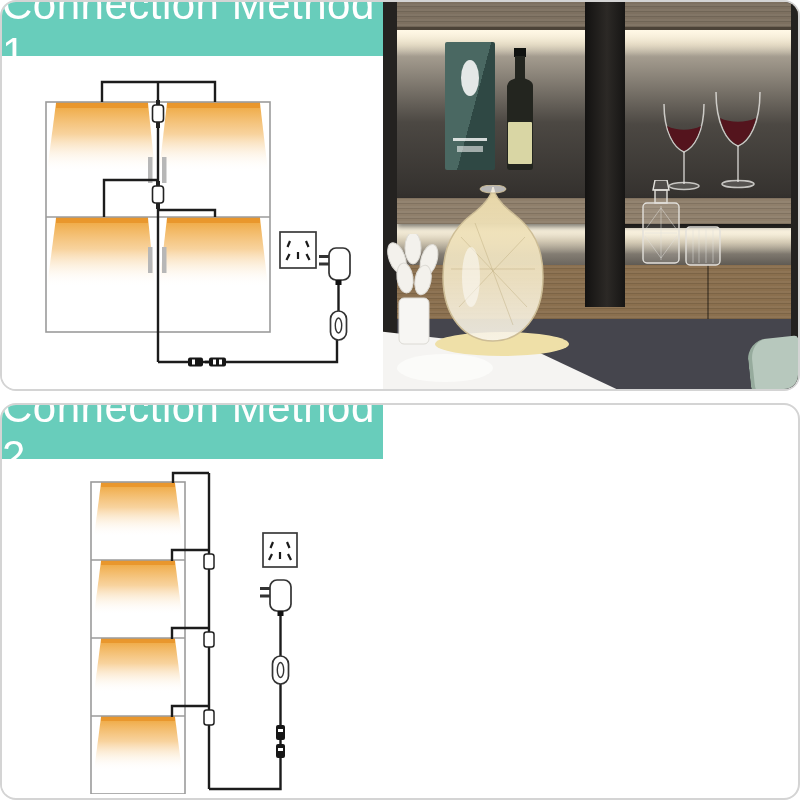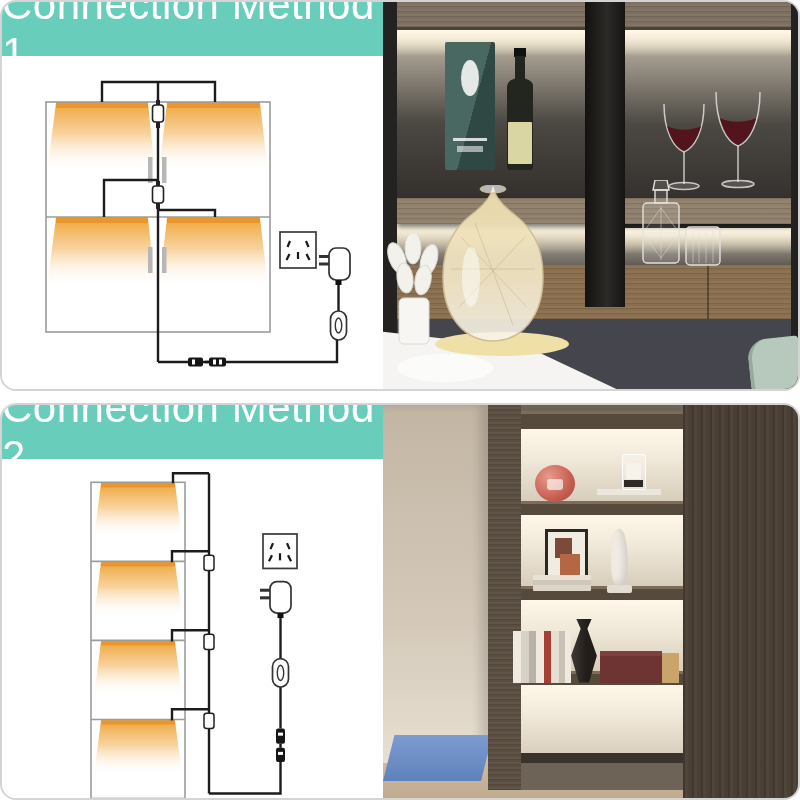--- a/index.html
+++ b/index.html
@@ -1,19 +1,19 @@
 <!DOCTYPE html>
 <html style="--page-bg: #ffffff; --banner-bg: #68cdbb; --banner-text: #ffffff; --card-border: #d4d4d4; --wire-color: #1c1c1c; --outline-color: #9b9b9b; --glow-orange: #eda02f;"><head>
 <meta charset="utf-8">
 <style>
   html,body{margin:0;padding:0;background:#fff;}
   *{box-sizing:border-box;}
   .page{width:800px;height:800px;background:var(--page-bg,#fff);display:flex;flex-direction:column;gap:12px;font-family:"Liberation Sans",sans-serif;}
   .card{height:392px;border:2px solid var(--card-border,#d4d4d4);border-radius:16px;overflow:hidden;display:flex;background:#fff;}
-  .card:last-child{height:399px;}
+  .card:last-child{height:399px;flex-direction:column;}
   .card-left{width:381px;display:flex;flex-direction:column;flex:none;}
   .banner{height:54px;background:var(--banner-bg,#68cdbb);display:flex;align-items:center;justify-content:center;}
   .banner h2{margin:0;color:var(--banner-text,#fff);font-size:42px;font-weight:normal;letter-spacing:.5px;}
   .diagram{flex:1;background:#fff;position:relative;}
   .diagram svg{width:100%;height:100%;display:block;}
   .photo{flex:1;position:relative;overflow:hidden;flex:none;width:415px;}
   .abs{position:absolute;}
   
   .p1{background:#312e2b;}
   .woodgrain{background-image:repeating-linear-gradient(0deg,rgba(0,0,0,.10) 0 1px,rgba(255,255,255,.04) 1px 3px,transparent 3px 5px);}

